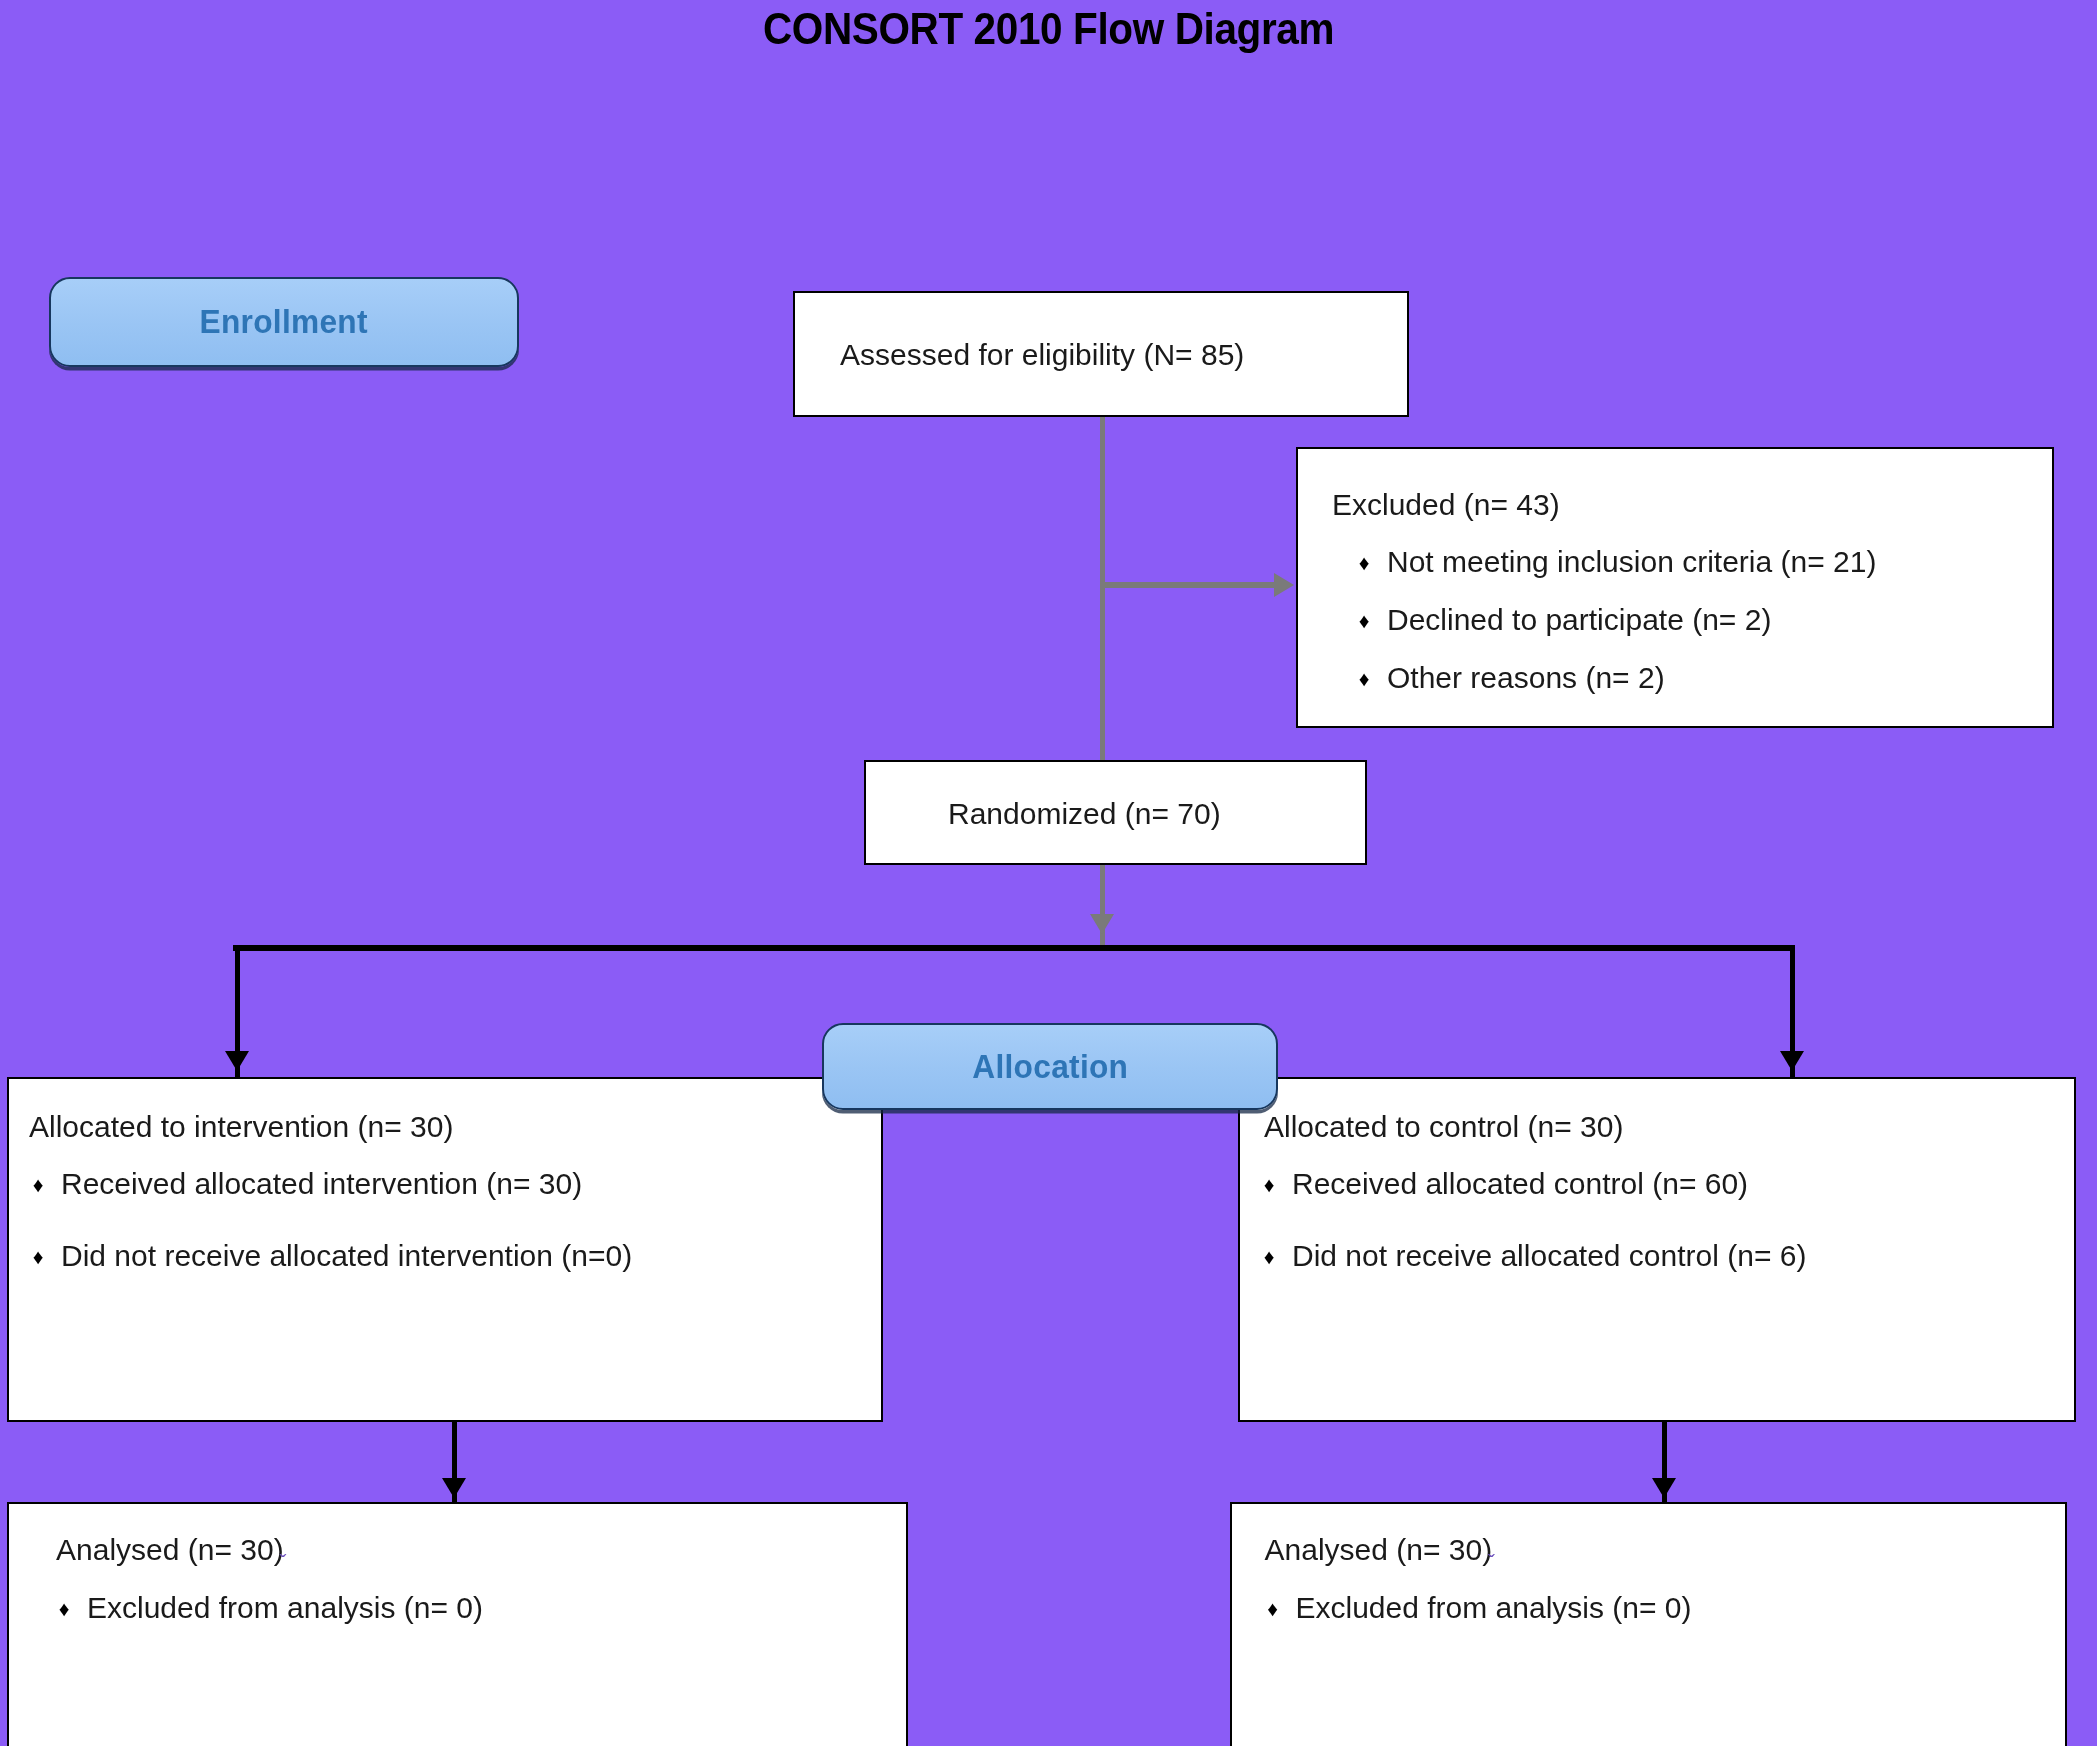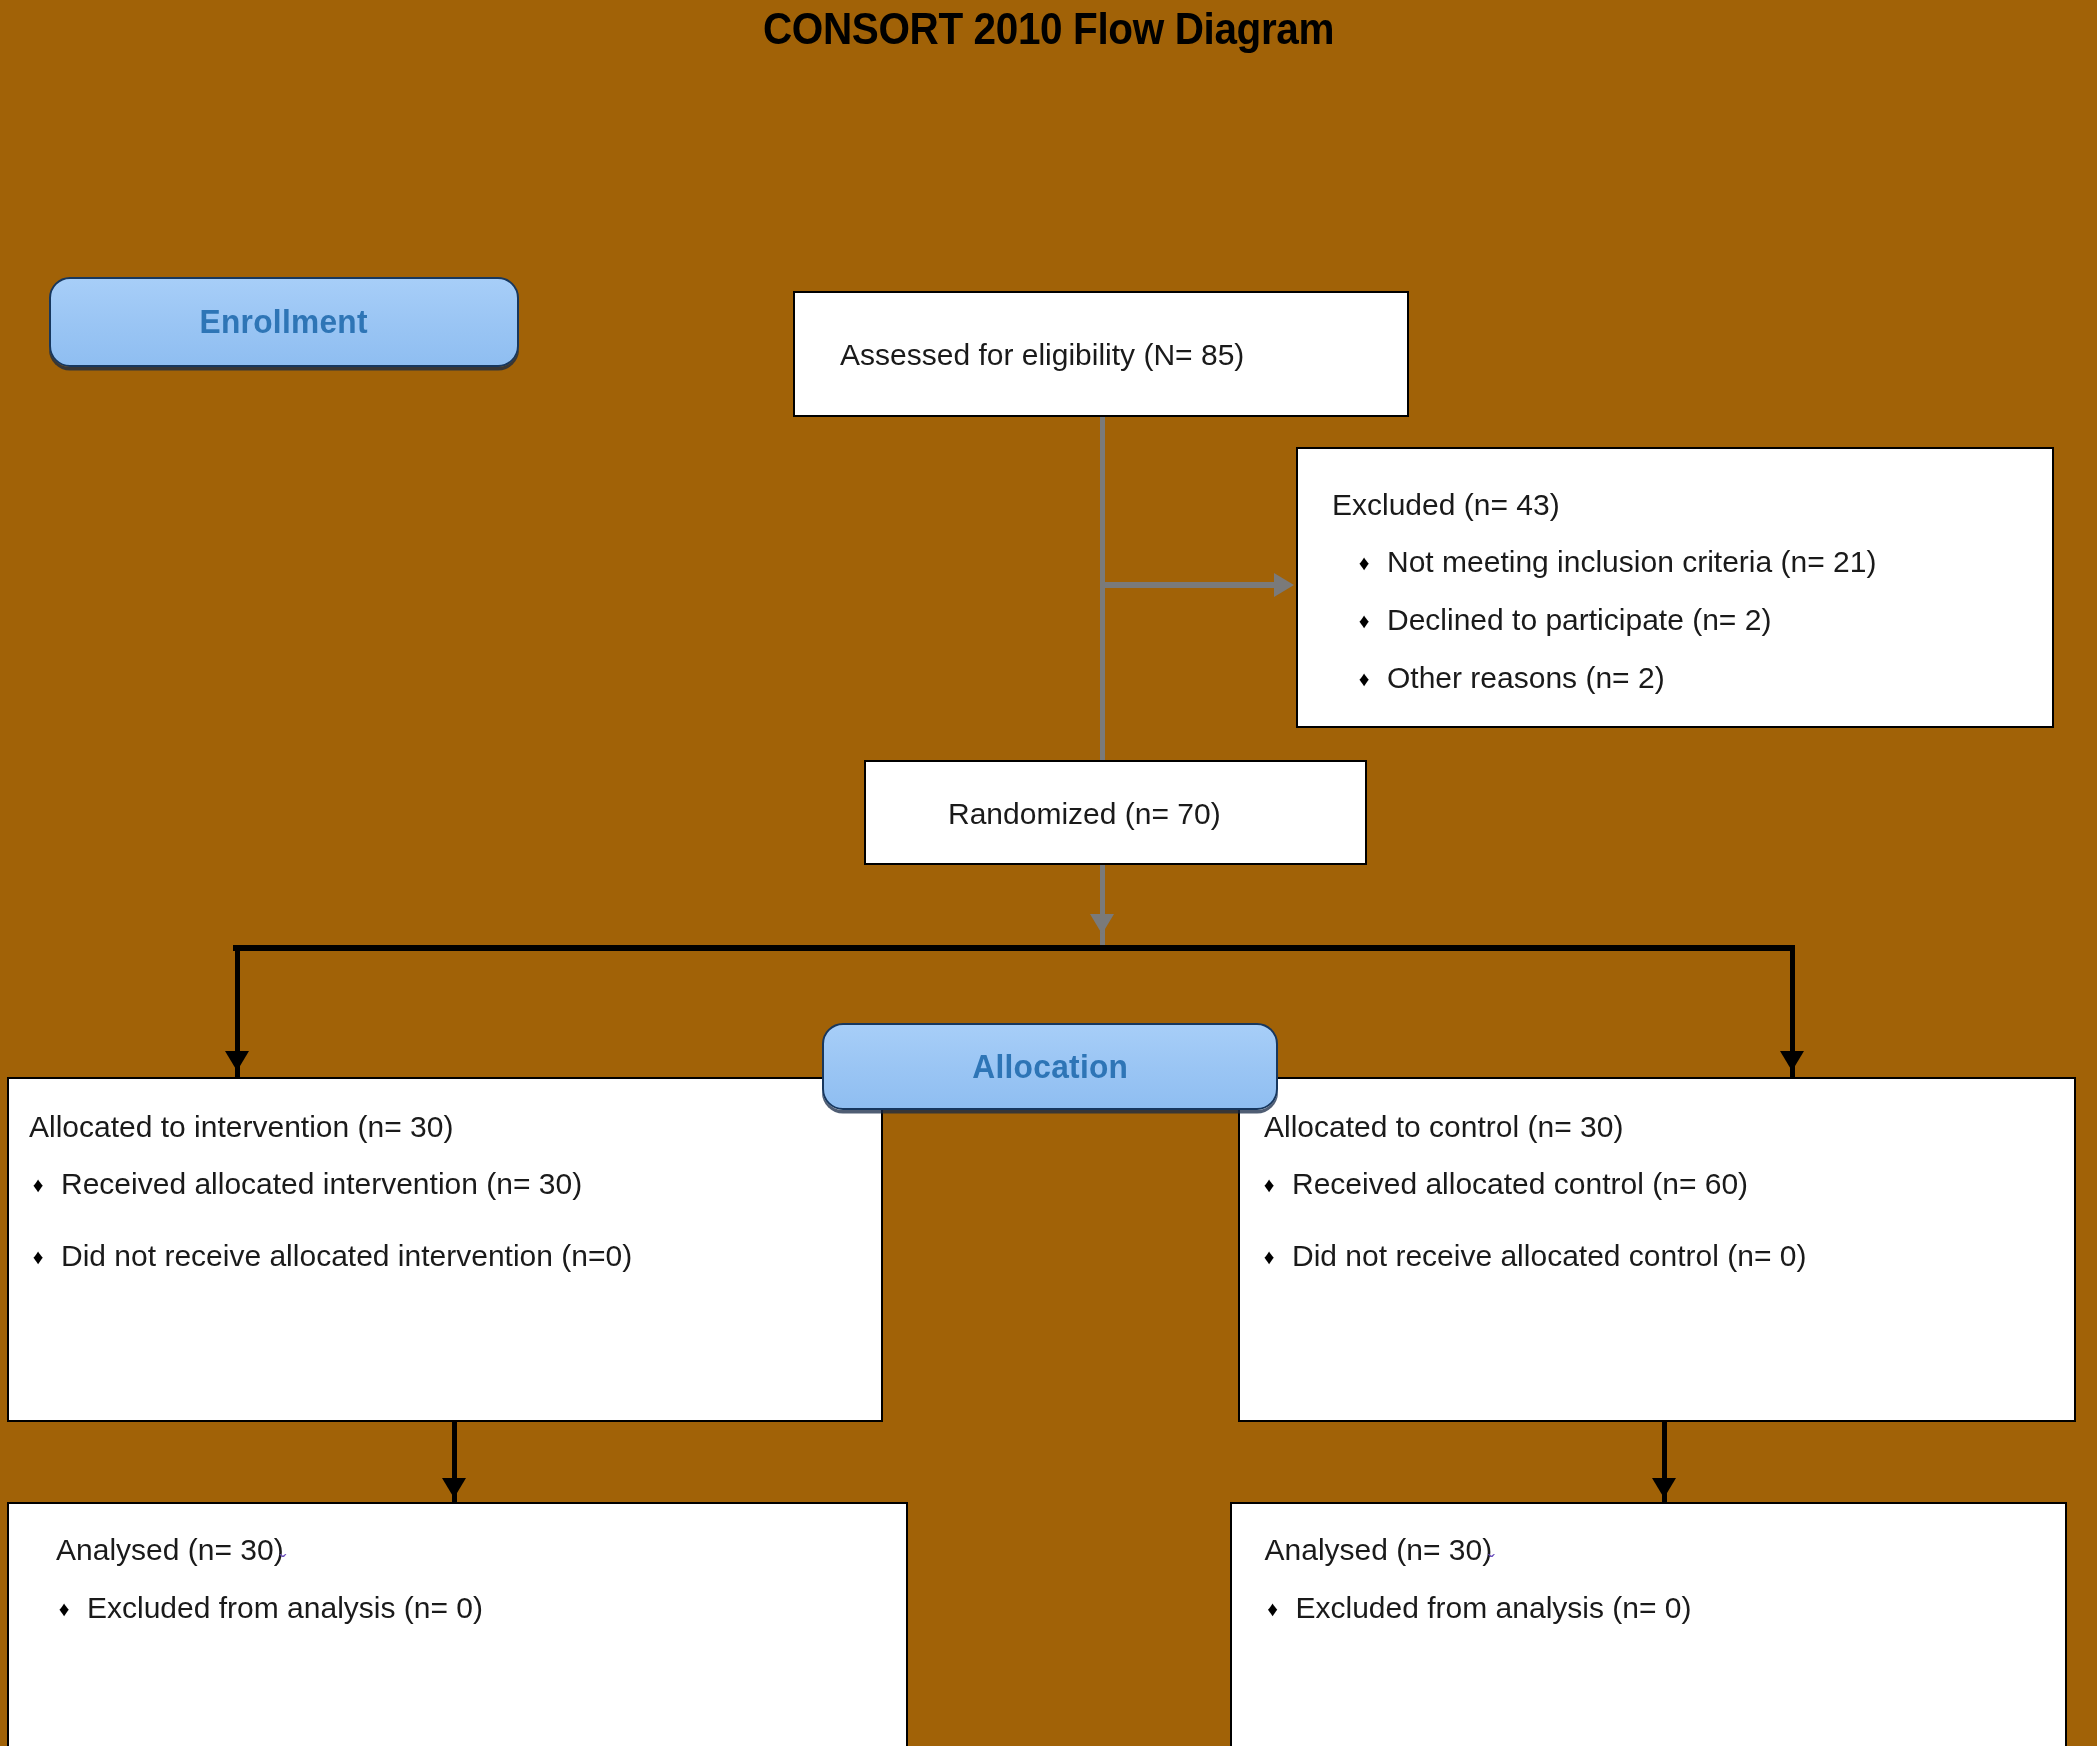--- a/index.html
+++ b/index.html
@@ -7,21 +7,21 @@
     padding: 0;
     background: #ffffff;
   }
   body {
     font-family: "Liberation Sans", sans-serif;
   }
   #canvas {
     position: relative;
     width: 2097px;
     height: 1746px;
-    background: #a16207;
+    background: #8b5cf6;
     overflow: hidden;
   }
 
   
   .title {
     position: absolute;
     left: 0;
     top: 4.2px;
     width: 2097px;
     text-align: center;
@@ -200,21 +200,21 @@
 
   <div class="box" style="left:1238px; top:1077px; width:838px; height:345px;">
     <div class="box-text" style="left:24px; top:32.5px;">Allocated to control (n= 30)</div>
     <ul class="bullets" style="left:21px; top:90px;">
       <li style="margin-bottom:42px;">
         <span class="dia">♦</span>
         <span>Received allocated control (n= 60)</span>
       </li>
       <li>
         <span class="dia">♦</span>
-        <span>Did not receive allocated control (n= 0)</span>
+        <span>Did not receive allocated control (n= 6)</span>
       </li>
     </ul>
   </div>
 
   <div class="badge" style="left:822px; top:1023px; width:452px; height:83px;">
     <span>Allocation</span>
   </div>
 
   <div class="vline" style="left:452px; top:1422px; width:5px; height:85px;"></div>
   <div class="arrow-down" style="left:442px; top:1478px;"></div>

